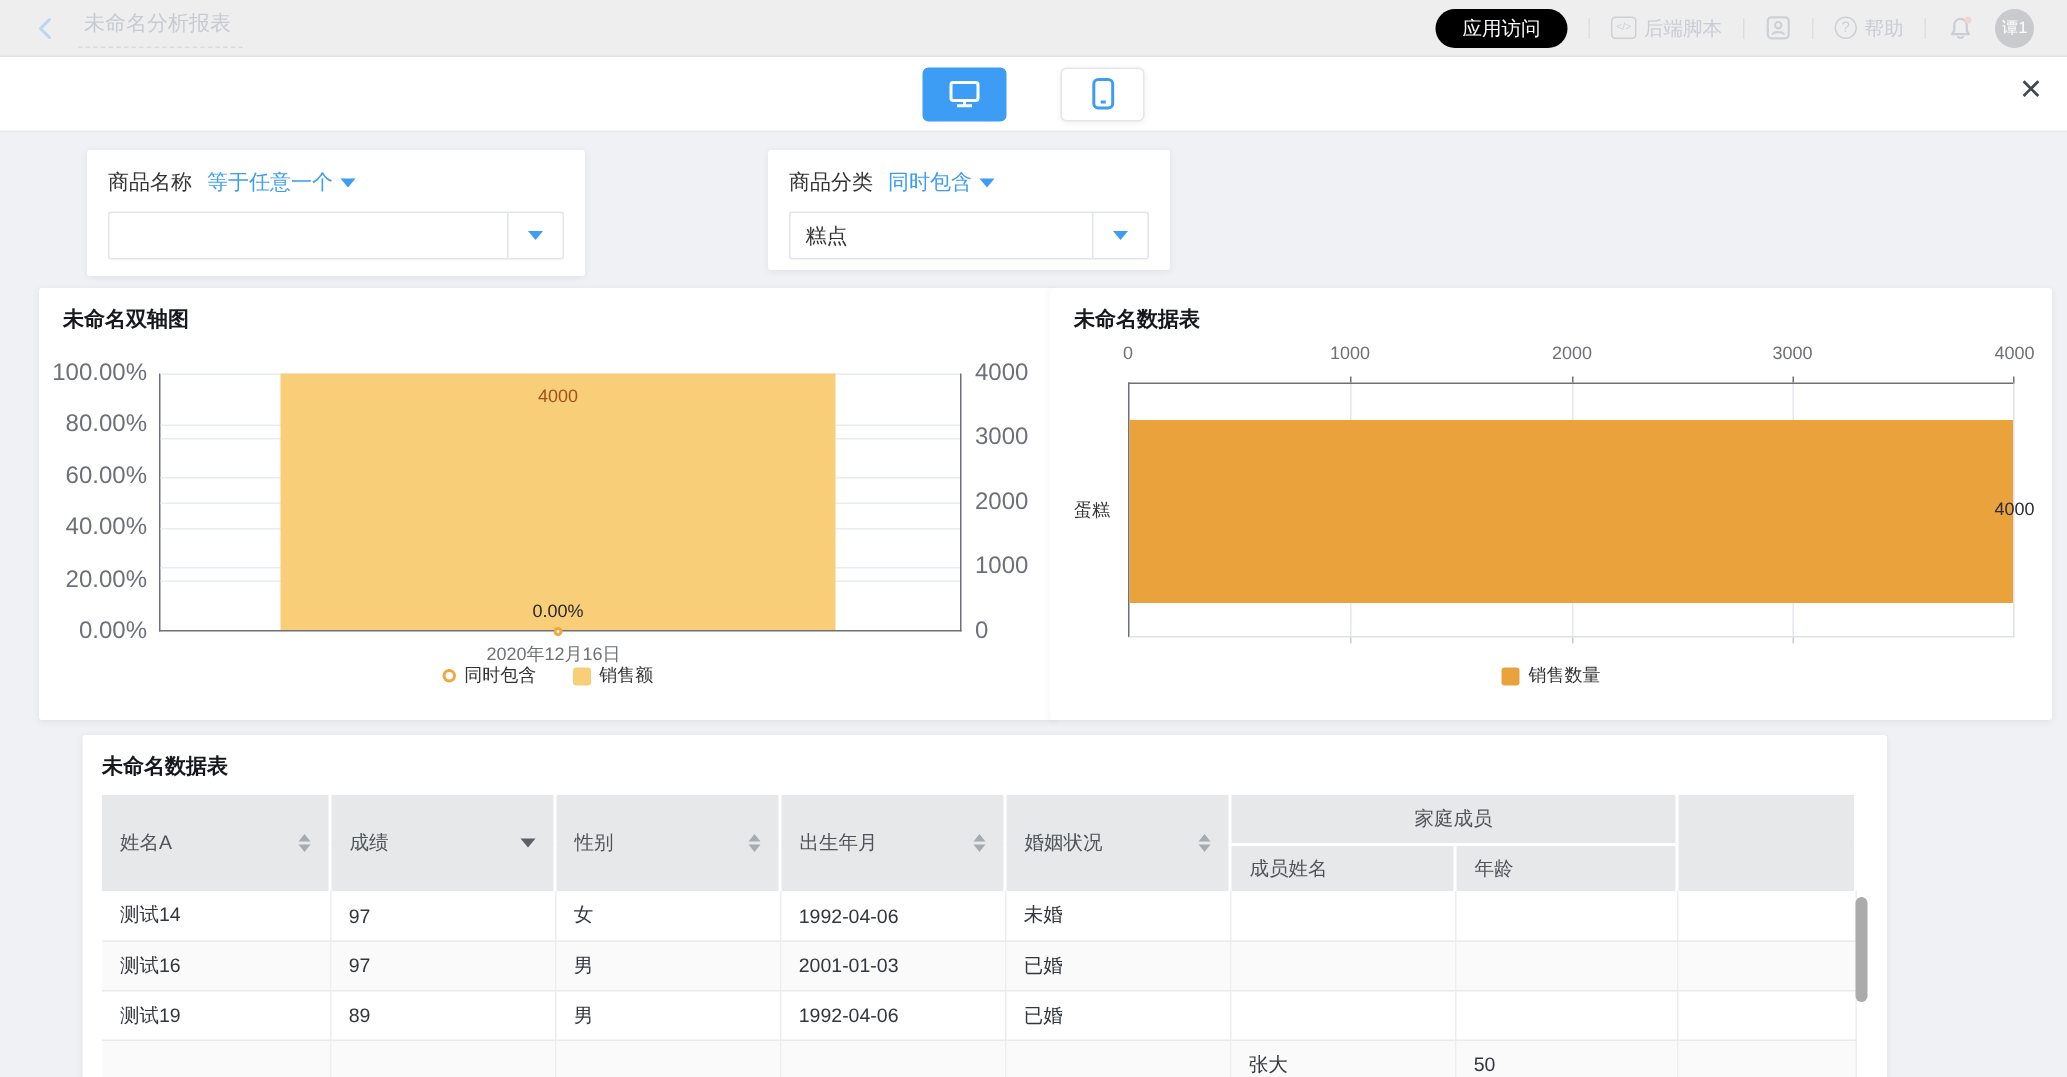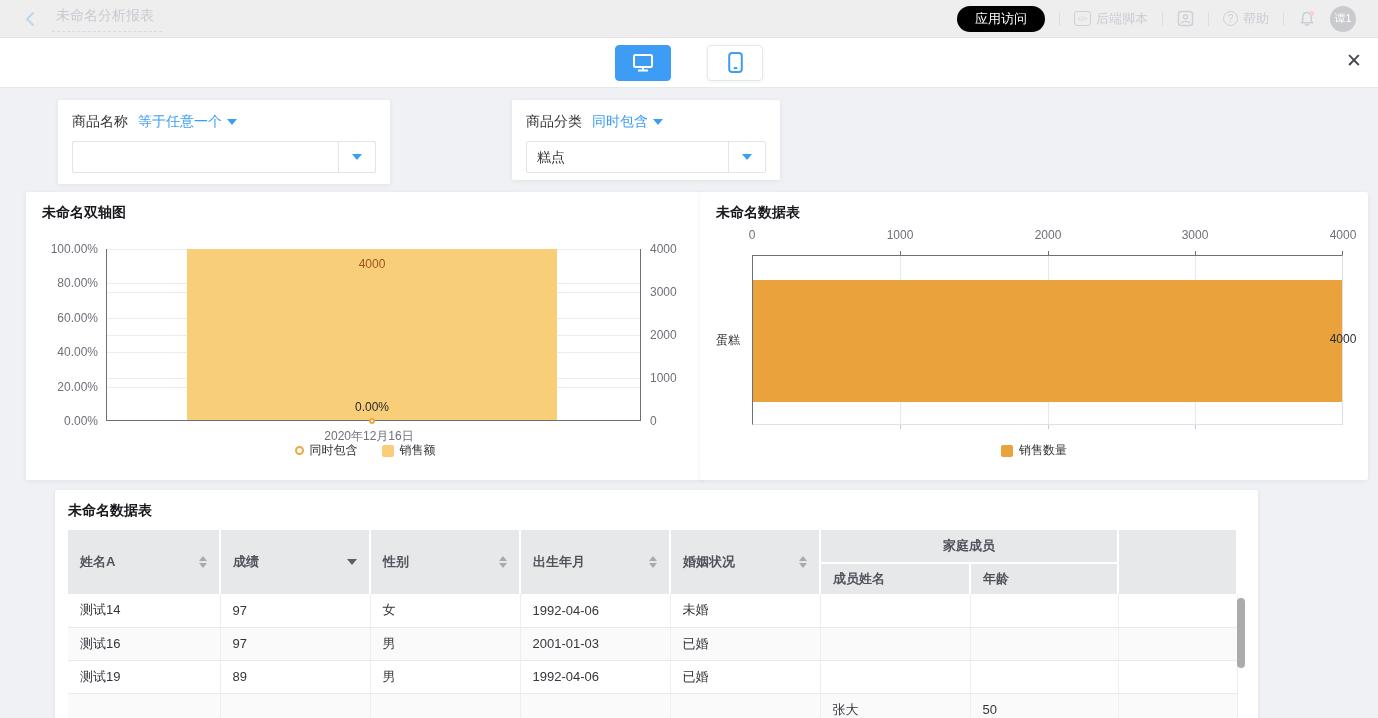--- a/index.html
+++ b/index.html
@@ -58,21 +58,21 @@
 
   
   .dual-plot { position:absolute; left:80px; top:57px; width:535px; height:172px;
                border-left:1px solid #6E7079; border-right:1px solid #6E7079; border-bottom:1px solid #6E7079; }
   .gl { position:absolute; left:0; right:0; height:1px; background:#E8EDF4; }
   .dual-bar { position:absolute; left:80px; top:0; width:370px; height:100%; background:#F9CE78; }
   .bar-label { position:absolute; top:8px; left:50%; transform:translateX(-50%); font-size:12px; color:#A0521D; }
   .point-label { position:absolute; bottom:6px; left:265px; transform:translateX(-50%); font-size:12px; color:#26282C; }
   .point-marker { position:absolute; bottom:-4px; left:265px; transform:translateX(-50%); width:6px; height:6px;
                   border:2px solid #F0A73F; border-radius:50%; background:#fff; }
-  .ytick { position:absolute; font-size:12px; color:#6E7079; line-height:14px; }
+  .ytick { position:absolute; font-size:16px; color:#6E7079; line-height:14px; }
   .ytick.l { left:0; width:72px; text-align:right; }
   .ytick.r { left:624px; width:50px; text-align:left; }
   .xtick-dual { position:absolute; top:236px; left:343px; transform:translateX(-50%); font-size:12px; color:#6E7079; }
 
   .legend { position:absolute; top:250px; left:0; right:0; display:flex; justify-content:center; gap:24px; }
   .legend-item { display:flex; align-items:center; gap:6px; font-size:12px; color:#333; cursor:pointer; }
   .sw-ring { width:9px; height:9px; border:2px solid #F0A73F; border-radius:50%; background:#fff; }
   .sw-sq-light { width:12px; height:12px; border-radius:2px; background:#F9CE78; }
   .sw-sq-dark { width:12px; height:12px; border-radius:2px; background:#E9A23C; }
 
@@ -85,21 +85,21 @@
   .botmark { position:absolute; bottom:-5px; width:1px; height:4px; background:#C6CCD6; }
   .hbar { position:absolute; left:0; top:24px; width:100%; height:122px; background:#E9A23C; }
   .xtick-h { position:absolute; top:36px; transform:translateX(-50%); font-size:12px; color:#6E7079; }
   .cat-label { position:absolute; left:0; top:140px; width:46px; text-align:right; padding-right:6px; font-size:12px; color:#333; }
   .hbar-value { position:absolute; top:140px; left:643px; transform:translateX(-50%); font-size:12px; color:#2B2D31; }
 
   
   .table-card { left:55px; top:402px; width:1203px; height:330px; }
   .table-card .card-title { position:absolute; left:13px; top:12px; font-size:14px; font-weight:bold; color:#16181C; }
   table.data { position:absolute; left:13px; top:40px; border-collapse:collapse; table-layout:fixed; font-size:13px; }
-  table.data th { background:#E7E8EA; color:#4F545B; font-weight:bold; text-align:left;
+  table.data th { background:#E7E8EA; color:#4F545B; font-weight:normal; text-align:left;
                   border-right:2px solid #fff; vertical-align:middle; padding:0 12px; }
   table.data th.group-top { text-align:center; border-bottom:2px solid #fff; height:33px; }
   table.data tr.sub th { height:31px; }
   table.data thead tr.main th[rowspan] { height:64px; }
   .th-flex { display:flex; align-items:center; justify-content:space-between; }
   .sort { display:inline-flex; flex-direction:column; gap:2px; }
   .sort i { display:block; width:0; height:0; }
   .sort .up { border-left:4px solid transparent; border-right:4px solid transparent; border-bottom:5px solid #A6ABB3; }
   .sort .dn { border-left:4px solid transparent; border-right:4px solid transparent; border-top:5px solid #A6ABB3; }
   .sort-desc { width:0; height:0; border-left:5px solid transparent; border-right:5px solid transparent; border-top:6px solid #5B6068; }

